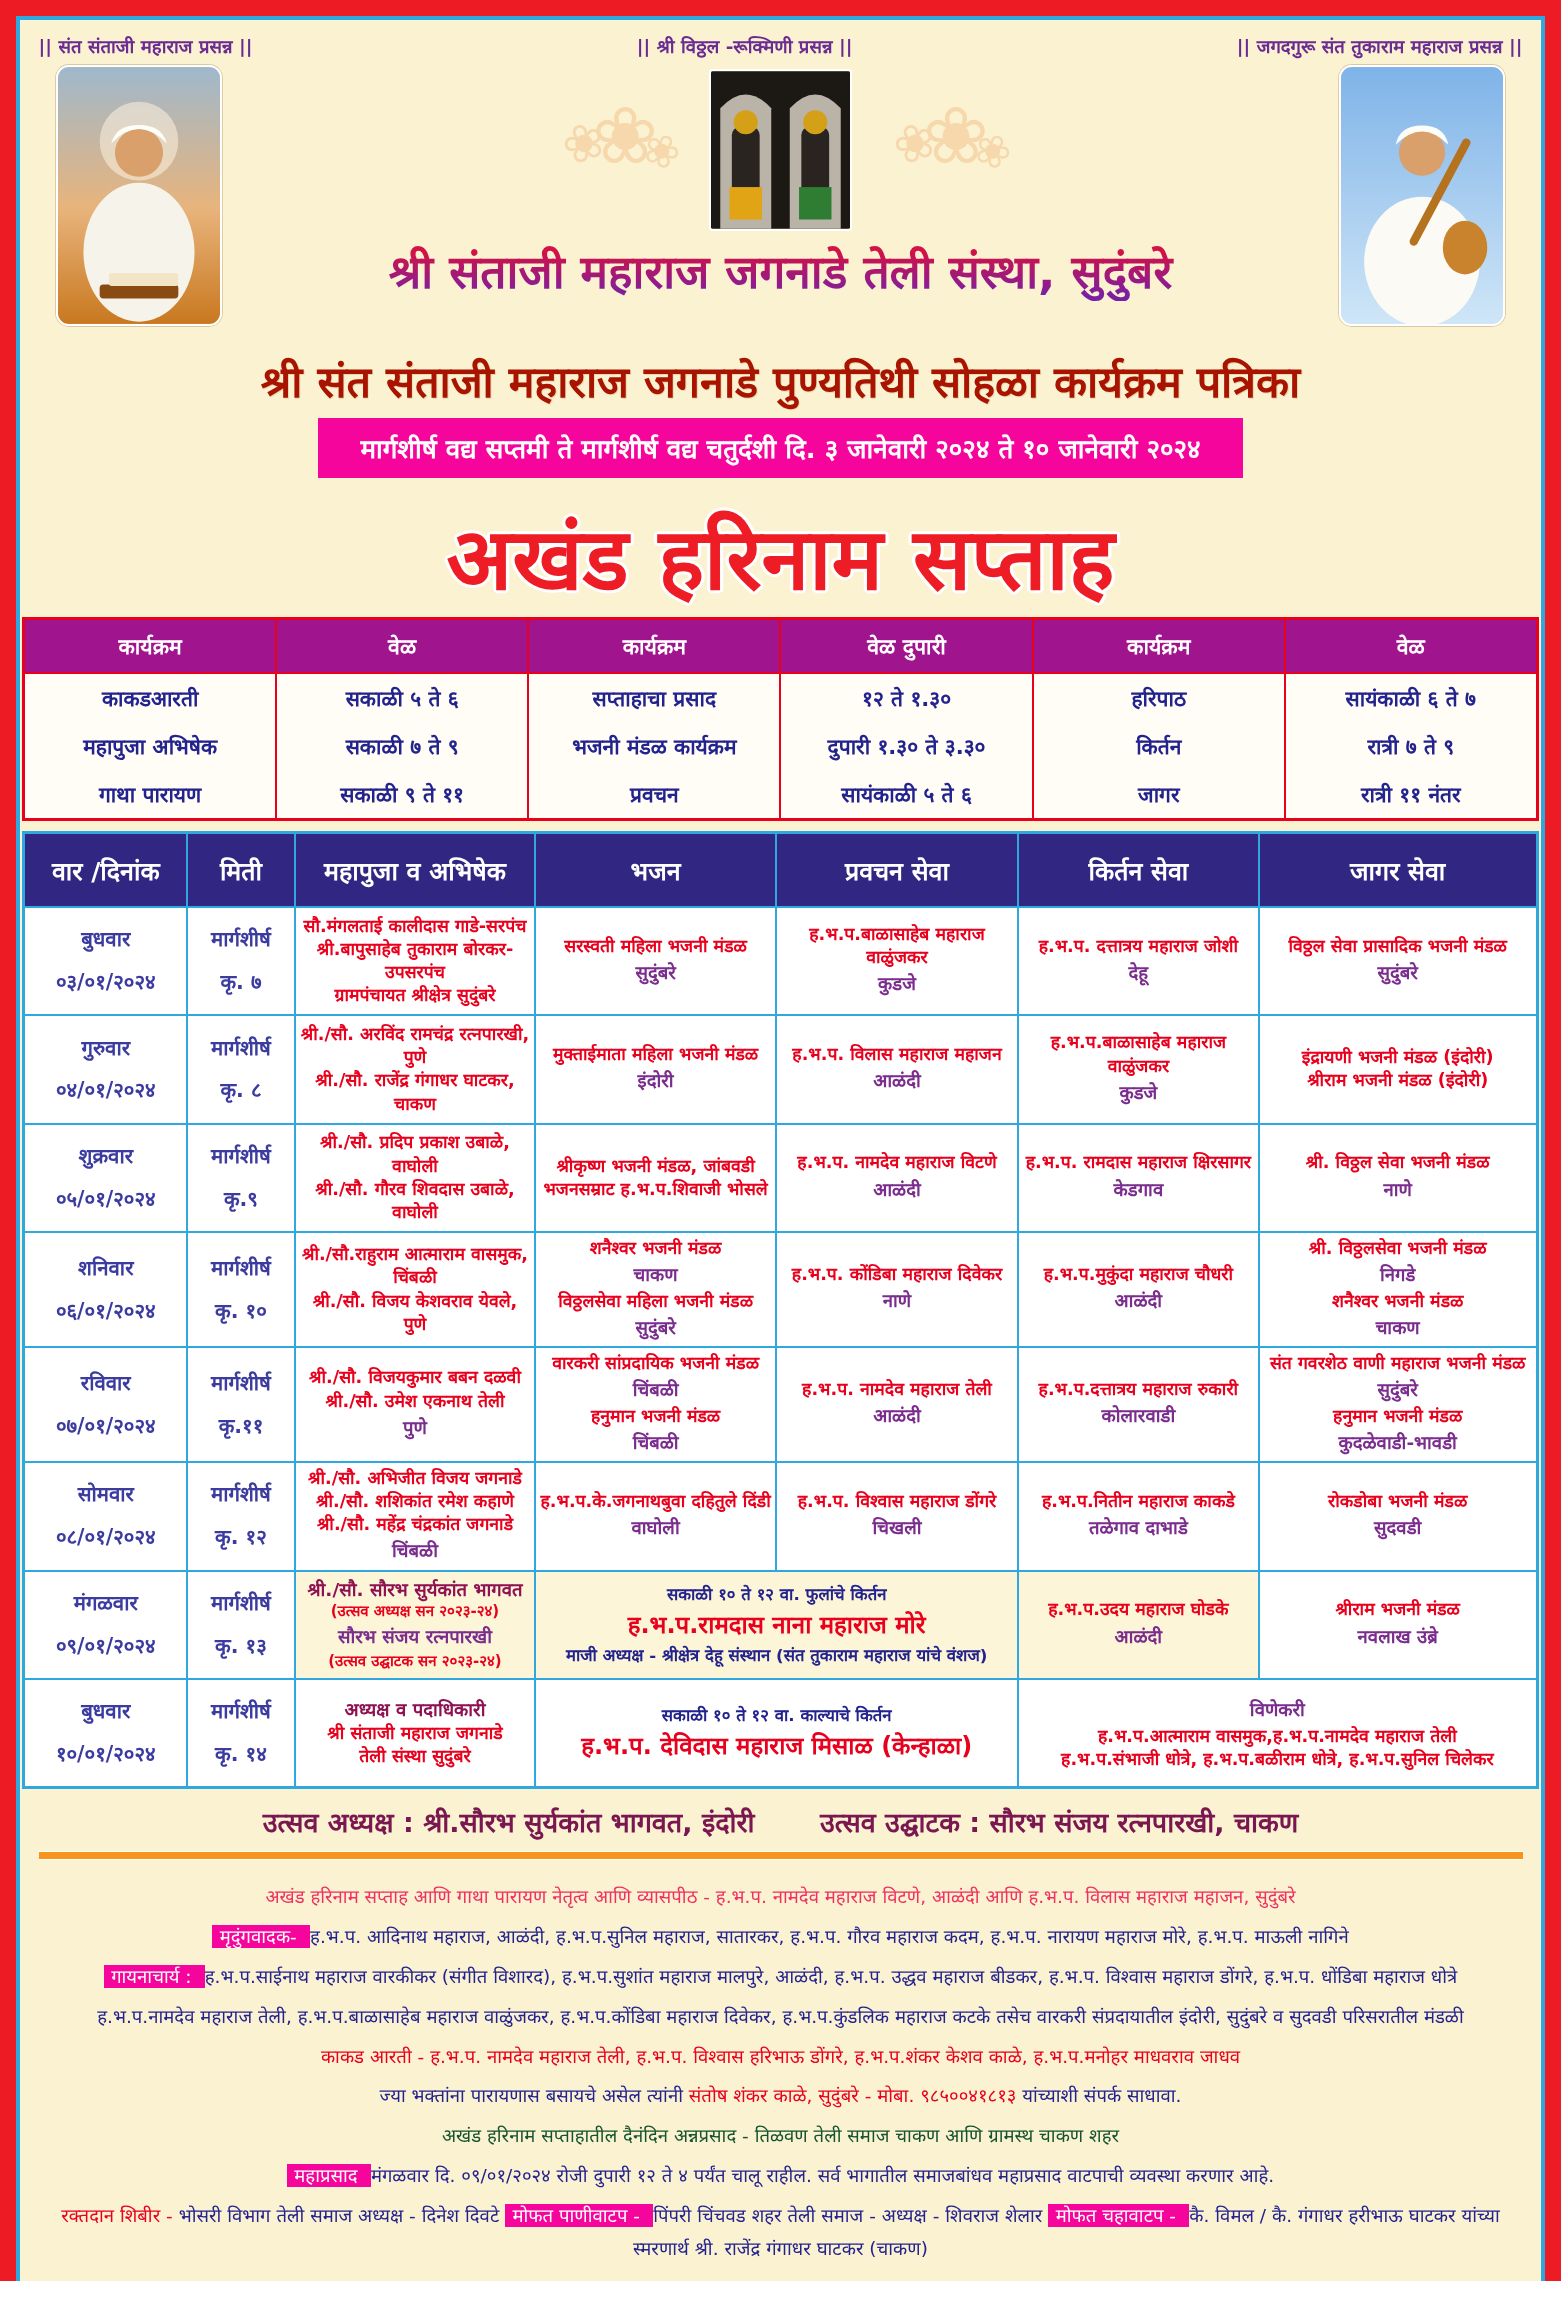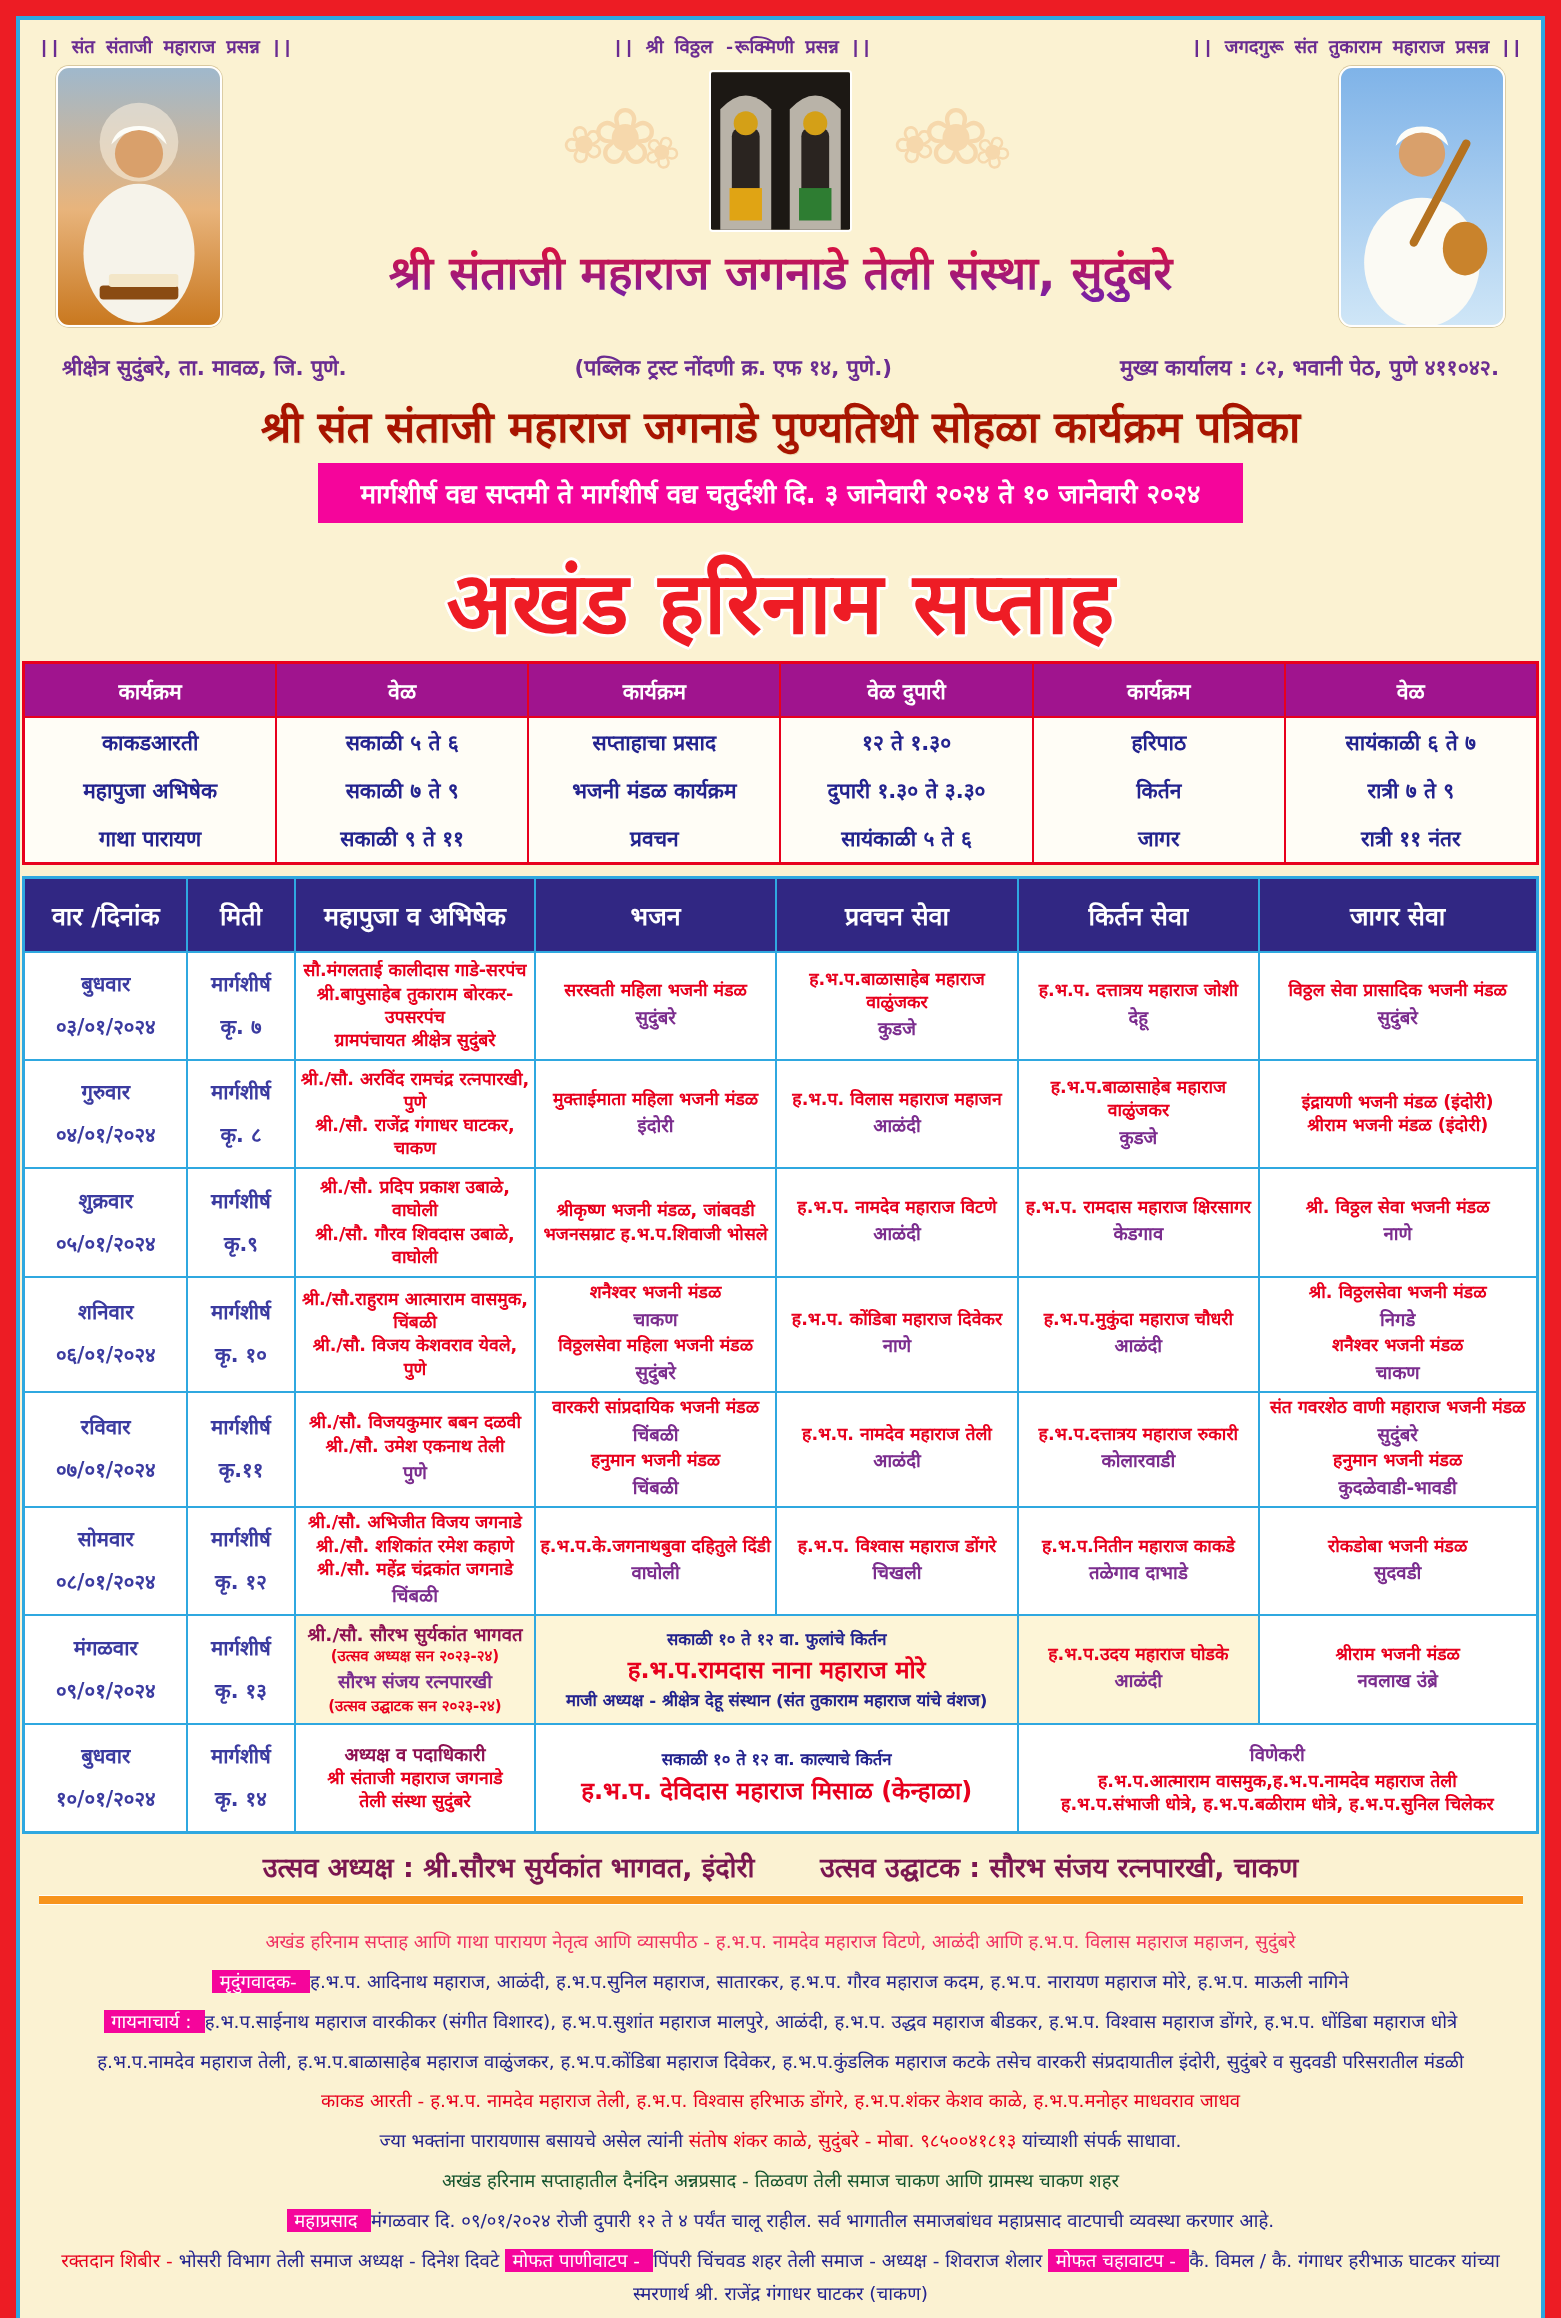--- a/index.html
+++ b/index.html
@@ -1,19 +1,19 @@
 <!DOCTYPE html>
 <html style="font-size:7.4px"><head>
 <meta charset="utf-8">
 <style>
   html,body{margin:0;padding:0;background:#ffffff;font-family:"DejaVu Sans",sans-serif;}
   .poster{width:1561px;box-sizing:border-box;background:#ED1C24;padding:16px 16px 0 16px;position:relative;}
   .inner{background:#FBF2D2;border:4.2px solid #2FA8E0;border-bottom:none;box-sizing:border-box;padding-bottom:4.6px;}
   
-  .blessings{display:flex;justify-content:space-between;align-items:center;padding:13px 18.5px 2.8px 18.5px;font-family:Liberation Mono, monospace;}
+  .blessings{display:flex;justify-content:space-between;align-items:center;padding:13px 18.5px 2.8px 18.5px;}
   .blessing{color:#6A2C91;font-size:18.5px;font-weight:bold;}
   .head-zone{position:relative;min-height:278px;}
   .portrait{position:absolute;top:4.6px;width:162px;height:257px;border-radius:13px;border:2.8px solid #ffffff;box-shadow:0 0 0 0.9px #d9c9a0;overflow:hidden;}
   .portrait.left{left:36px;}
   .portrait.right{right:36px;}
   .center-col{display:flex;justify-content:center;align-items:flex-start;gap:42px;padding-top:8.3px;}
   .photo{width:139px;height:158px;border-radius:3.7px;border:2.3px solid #fff;overflow:hidden;}
   .flower{color:#F6D8AC;font-size:70px;line-height:1;margin-top:28px;letter-spacing:-14px;}
   .flower span{display:inline-block;}
   .flower .f1{font-size:51px;transform:rotate(-20deg);}
@@ -117,25 +117,20 @@
           <ellipse cx="175" cy="420" rx="125" ry="140" fill="#fbfaf4"></ellipse>
           <circle cx="175" cy="185" r="50" fill="#d9a06b"></circle>
           <path d="M118 168 q57 -58 114 0 q-8 -42 -57 -42 q-49 0 -57 42z" fill="#fdfdf8"></path>
           <rect x="205" y="140" width="18" height="260" rx="9" transform="rotate(28 214 270)" fill="#b5721f"></rect>
           <ellipse cx="268" cy="390" rx="48" ry="58" fill="#c9832c"></ellipse>
         </svg>
       </div>
       <div class="org-title">श्री संताजी महाराज जगनाडे तेली संस्था, सुदुंबरे</div>
     </div>
 
-    <div class="sub-row">
-      <div>श्रीक्षेत्र सुदुंबरे, ता. मावळ, जि. पुणे.</div>
-      <div>(पब्लिक ट्रस्ट नोंदणी क्र. एफ १४, पुणे.)</div>
-      <div>मुख्य कार्यालय : ८२, भवानी पेठ, पुणे ४११०४२.</div>
-    </div>
 
     <div class="event-title">श्री संत संताजी महाराज जगनाडे पुण्यतिथी सोहळा कार्यक्रम पत्रिका</div>
     <div class="date-banner">मार्गशीर्ष वद्य सप्तमी ते मार्गशीर्ष वद्य चतुर्दशी दि. ३ जानेवारी २०२४ ते १० जानेवारी २०२४</div>
     <div class="main-title">अखंड हरिनाम सप्ताह</div>
 
     <table class="daily">
       <thead>
           <tr id="daily-head-row">
             <th>कार्यक्रम</th>
             <th>वेळ</th>

